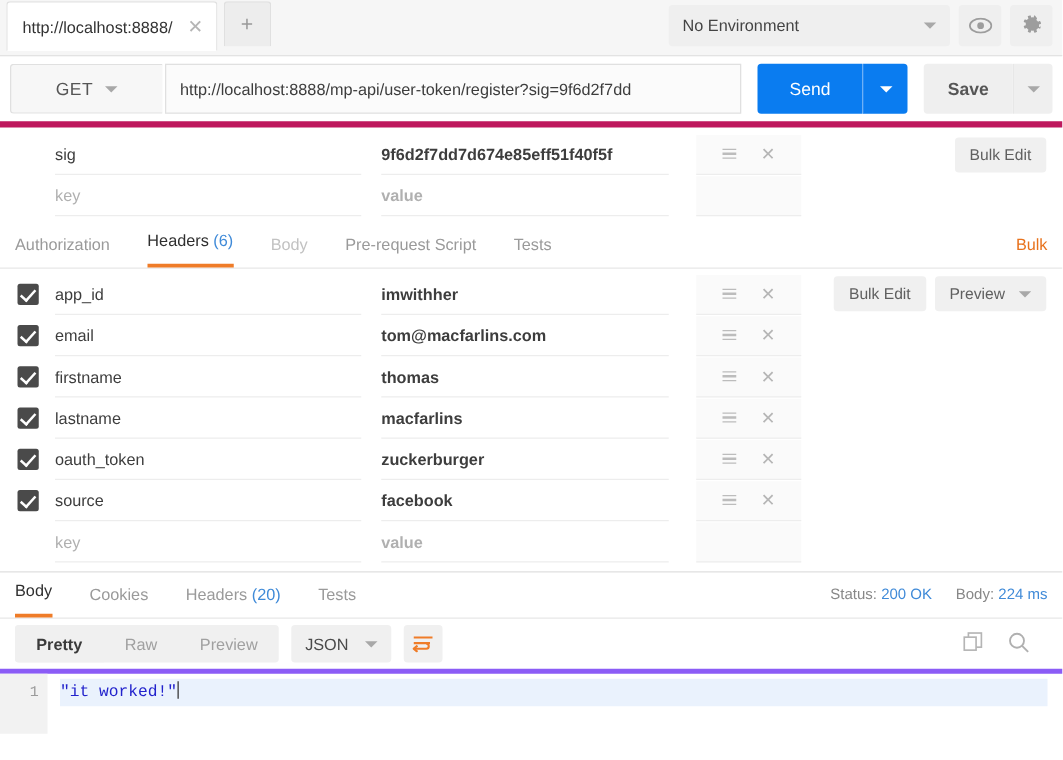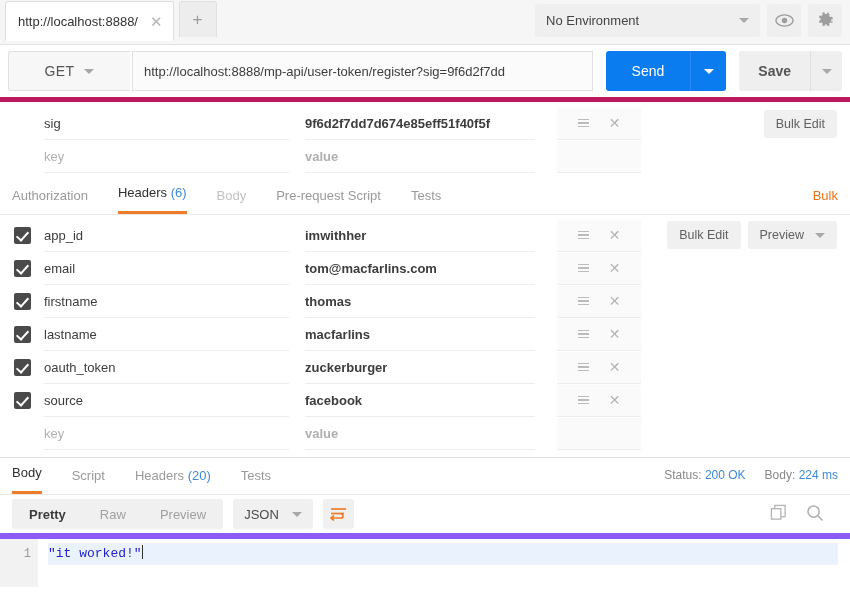--- a/index.html
+++ b/index.html
@@ -325,21 +325,21 @@
     padding-bottom: 12px;
     display: flex;
     gap: 19px;
   }
   .resp-meta b { color: #3f8ad8; font-weight: normal; }
   .resp-toolbar {
     height: 44px;
     display: flex;
     align-items: center;
     padding: 0 12px;
-    border-bottom: 6px solid #8b5cf6;
+    border-bottom: 4px solid #8b5cf6;
     gap: 10px;
   }
   .seg {
     display: flex;
     background: #f0f0f0;
     border-radius: 3px;
     overflow: hidden;
     height: 30px;
   }
   .seg div {
@@ -620,21 +620,21 @@
   </div>
 </div>
 
 <div class="resp-divider"></div>
 
 <div class="resp-tabs">
   <div class="rtab active">
     <span>Body</span>
   </div>
   <div class="rtab">
-    <span>Script</span>
+    <span>Cookies</span>
   </div>
   <div class="rtab">
     <span>Headers</span>
     <span class="cnt">(20)</span>
   </div>
   <div class="rtab">
     <span>Tests</span>
   </div>
   <div class="resp-meta">
     <span>

